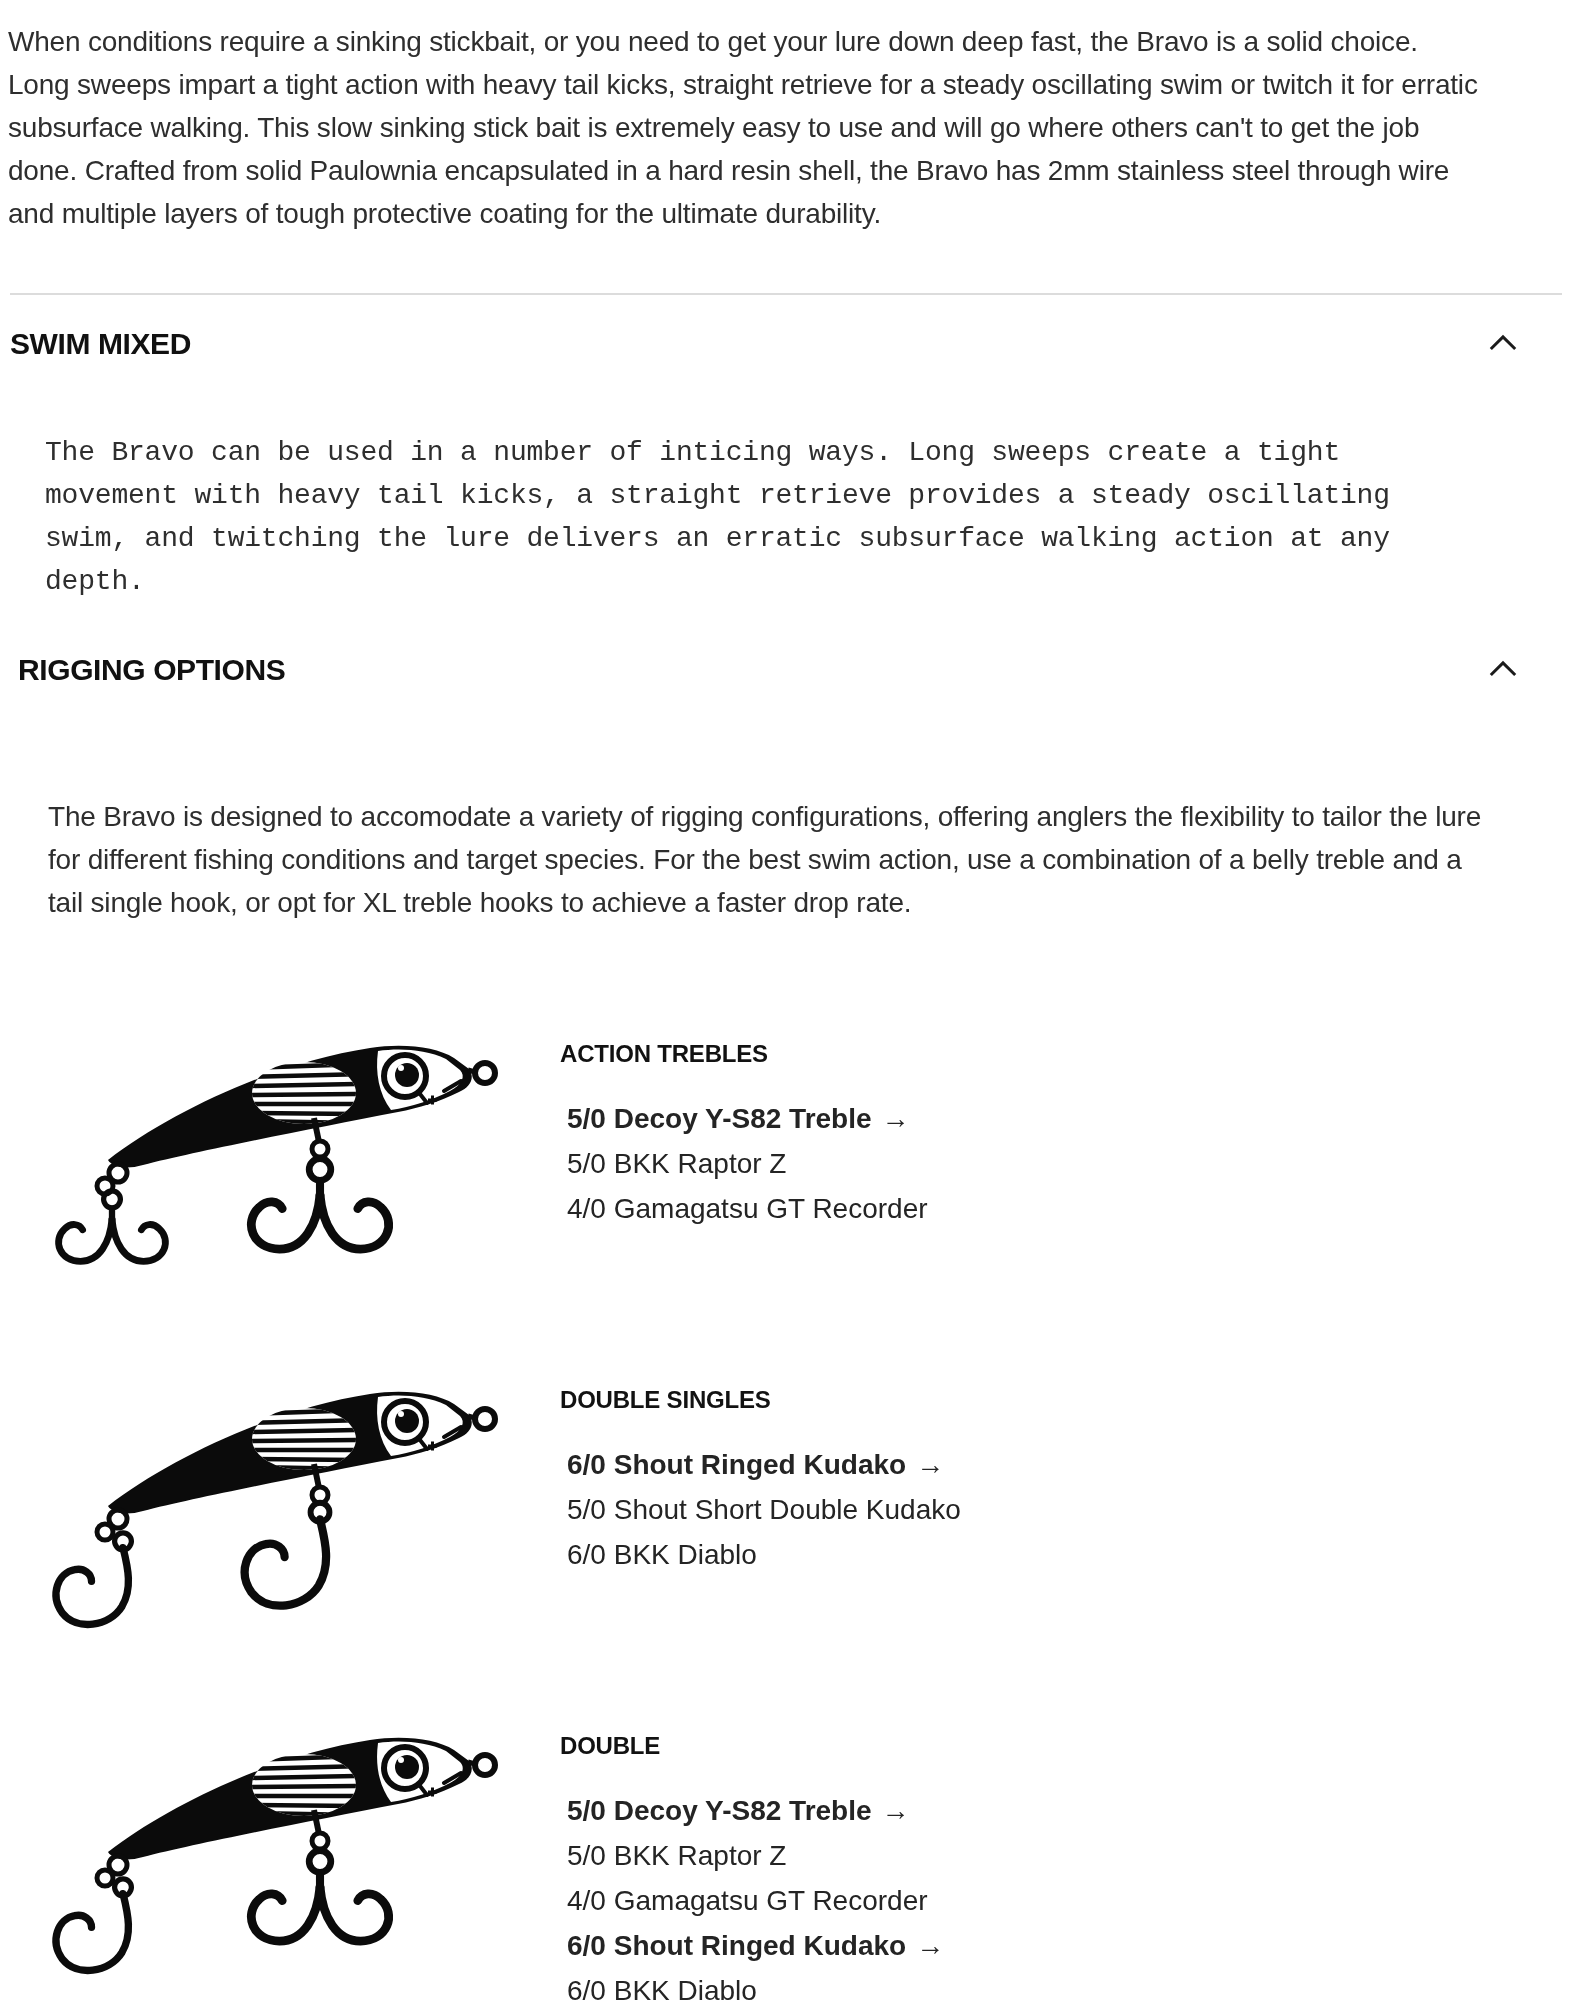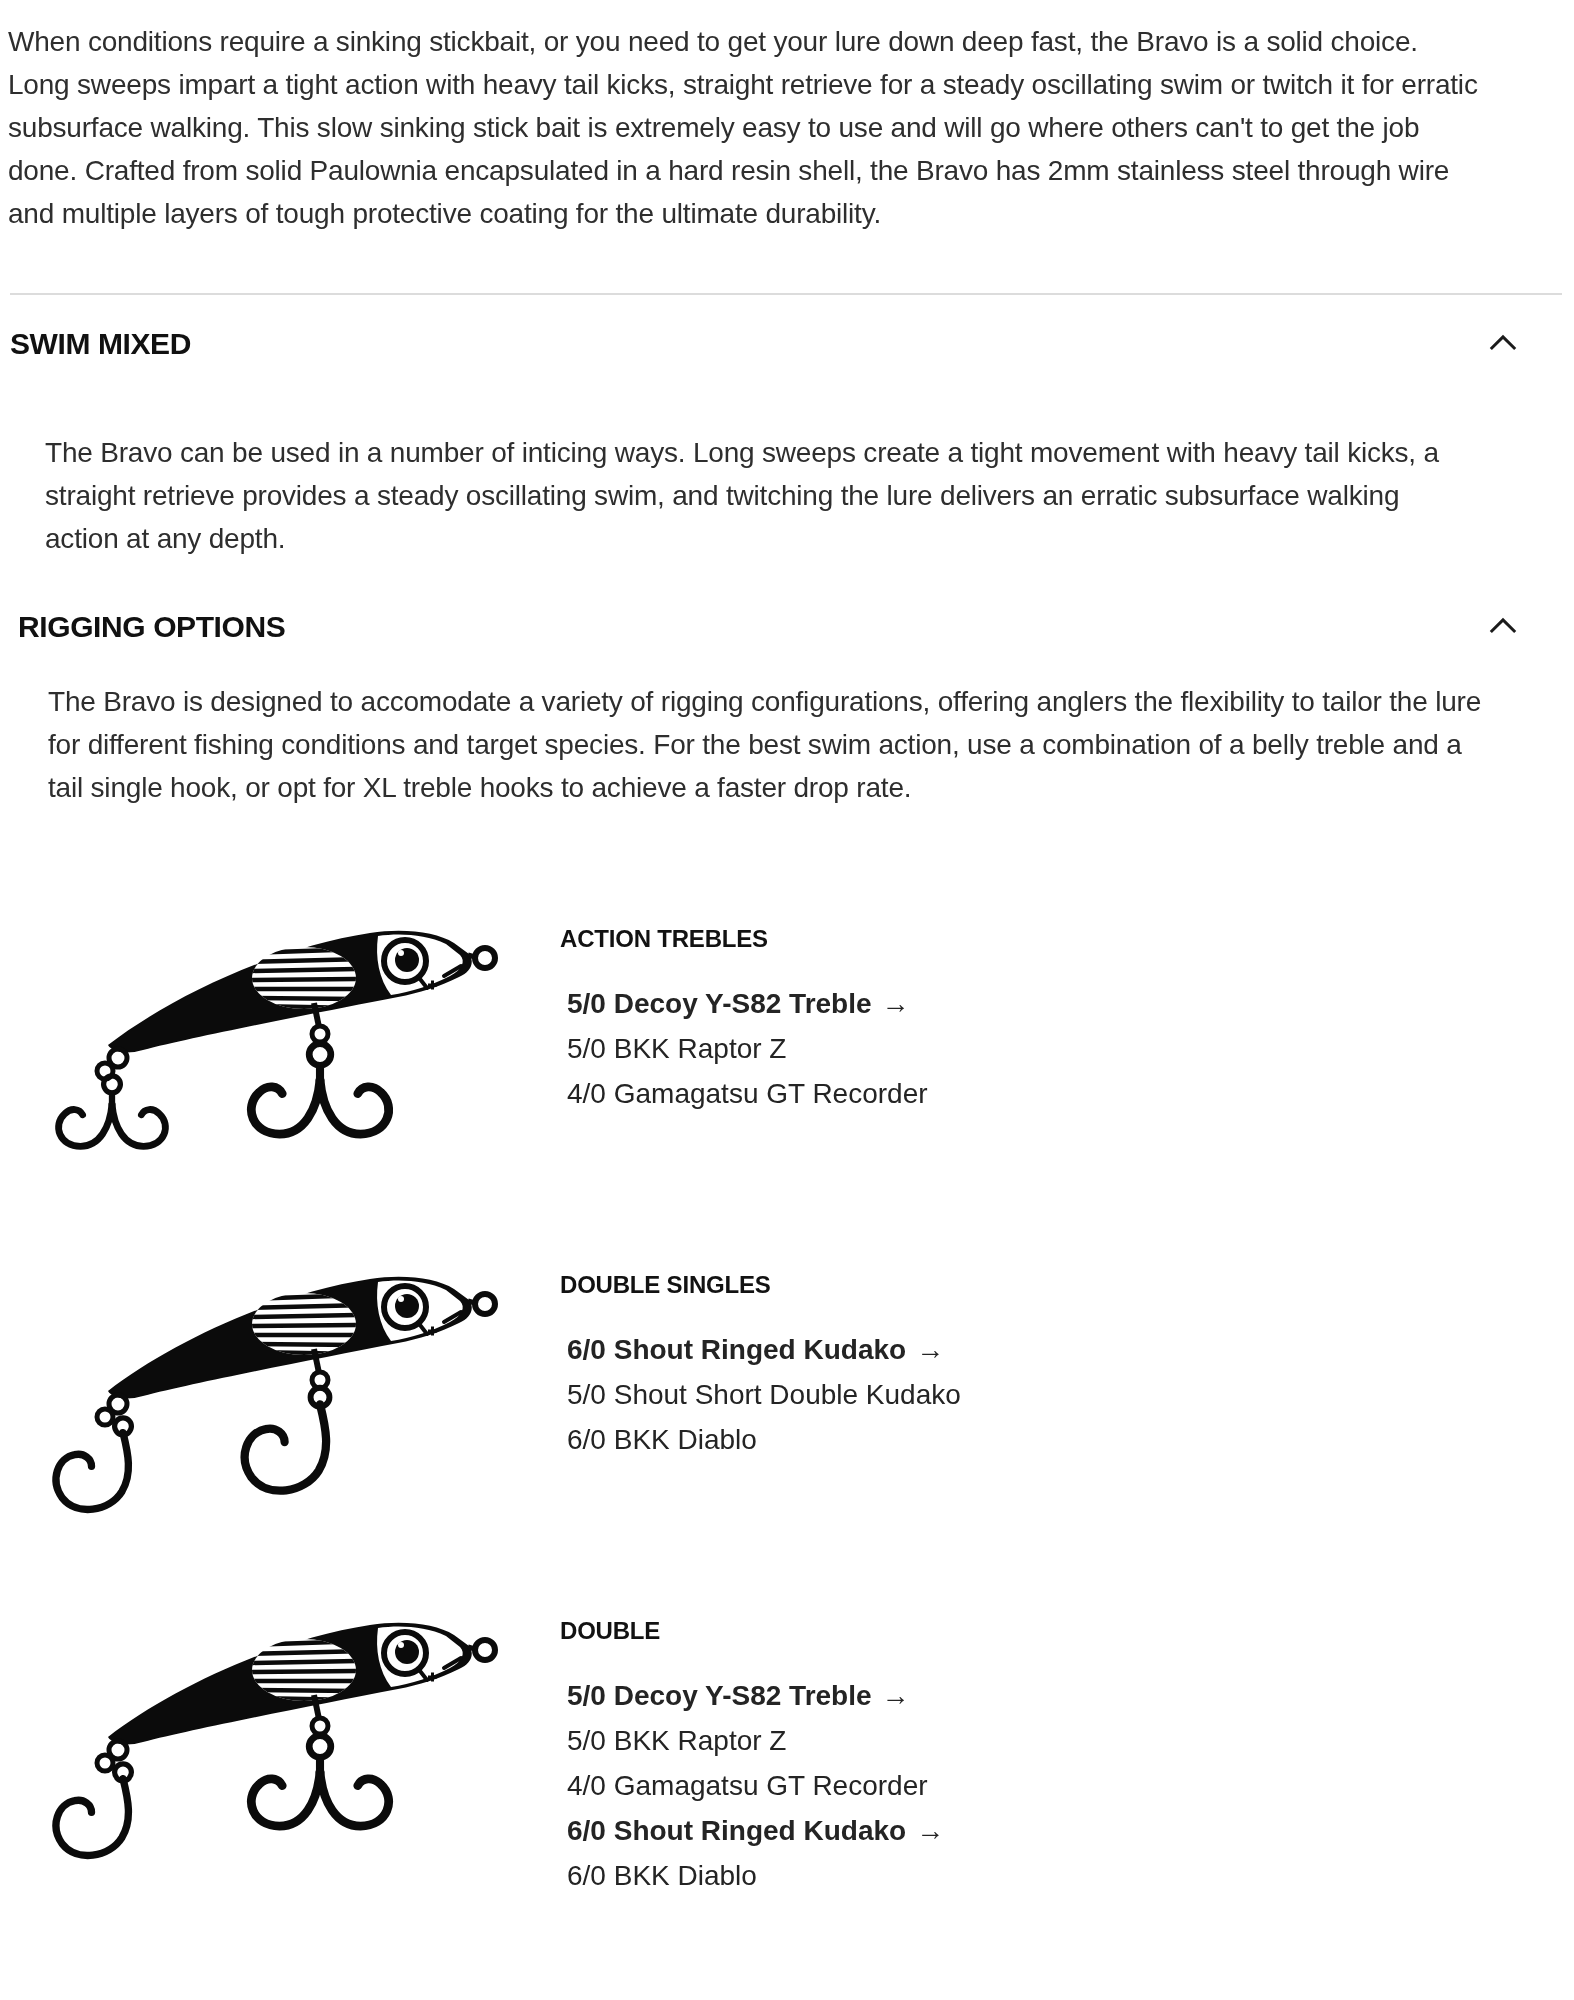--- a/index.html
+++ b/index.html
@@ -6,22 +6,22 @@
   body{width:1574px;height:2000px;overflow:hidden;font-family:"Liberation Sans",sans-serif;color:#2d2d2d;}
   .page{padding:20px 0 0 8px;}
   .intro{font-size:28px;line-height:43px;letter-spacing:-0.2px;width:1470px;margin:0;color:#2e2e2e;}
   .divider{border:none;border-top:2px solid #dcdcdc;margin:58px 12px 0 2px;}
   .acc-header{position:relative;display:flex;align-items:center;margin-top:32px;padding-left:2px;}
   .acc-header h2{font-size:30px;font-weight:700;color:#111;margin:0;letter-spacing:-0.4px;}
   .acc-header .chev{position:absolute;right:56px;top:6px;width:30px;height:19px;stroke:#1b1b1b;stroke-width:3.2;fill:none;}
   .acc-header.rig{margin-top:50px;}
   .acc-header.rig h2{margin-left:8px;}
   .body-p{font-size:28px;line-height:43px;letter-spacing:-0.2px;margin:0;color:#2e2e2e;}
-  .indent{margin:70px 0 0 37px;width:1400px;}
-  .indent2{margin:36px 0 0 40px;width:1445px;}
+  .indent{margin:70px 0 0 37px;width:1400px;font-family:Liberation Mono, monospace;}
+  .indent2{margin:108px 0 0 40px;width:1445px;}
   .options{margin-top:100px;}
   .option-row{display:flex;margin:0 0 70px 40px;}
   .lure-wrap{flex:0 0 470px;margin-top:-34px;}
   svg.lure{width:470px;height:310px;display:block;}
   .opt-text{margin-left:42px;padding-top:16px;}
   .opt-text h3{font-size:24px;font-weight:700;color:#121212;margin:0 0 28px 0;letter-spacing:-0.2px;}
   .hook-list{list-style:none;margin:7px;padding:0;font-size:28px;line-height:45px;color:#242424;}
   .hook-list li.strong{font-weight:700;}
   .arrow{font-weight:400;margin-left:10px;}
   

